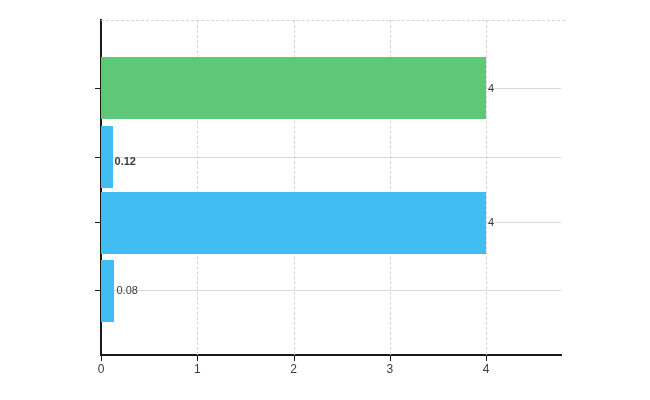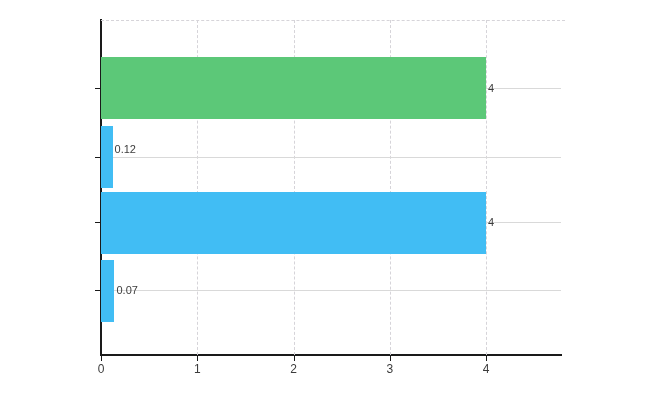--- a/index.html
+++ b/index.html
@@ -147,23 +147,23 @@
     <div class="tick-x" style="left:192.5px;"></div>
     <div class="tick-x" style="left:288.75px;"></div>
     <div class="tick-x" style="left:385px;"></div>
 
     <div class="bar" style="top: 37px; height: 62px; width: 385px; background: rgb(92, 200, 120);"></div>
     <div class="bar" style="top: 106px; height: 62px; width: 11.55px; background: rgb(65, 189, 244);"></div>
     <div class="bar" style="top: 172px; height: 62px; width: 385px; background: rgb(65, 189, 244);"></div>
     <div class="bar" style="top: 240px; height: 62px; width: 13.475px; background: rgb(65, 189, 244);"></div>
 
     <div class="bar-value" style="top: 63px; left: 387px;">4</div>
-    <div class="bar-value" style="top: 124px; left: 13.55px;">0.12</div>
+    <div class="bar-value" style="top: 136px; left: 13.55px; font-weight: bold;">0.12</div>
     <div class="bar-value" style="top: 197px; left: 387px;">4</div>
-    <div class="bar-value" style="top: 265px; left: 15.475px;">0.07</div>
+    <div class="bar-value" style="top: 265px; left: 15.475px;">0.08</div>
 
   </div>
 
   <div class="xtick-label" style="left:101px;">0</div>
   <div class="xtick-label" style="left:197.25px;">1</div>
   <div class="xtick-label" style="left:293.5px;">2</div>
   <div class="xtick-label" style="left:389.75px;">3</div>
   <div class="xtick-label" style="left:486px;">4</div>
 
 </div>

